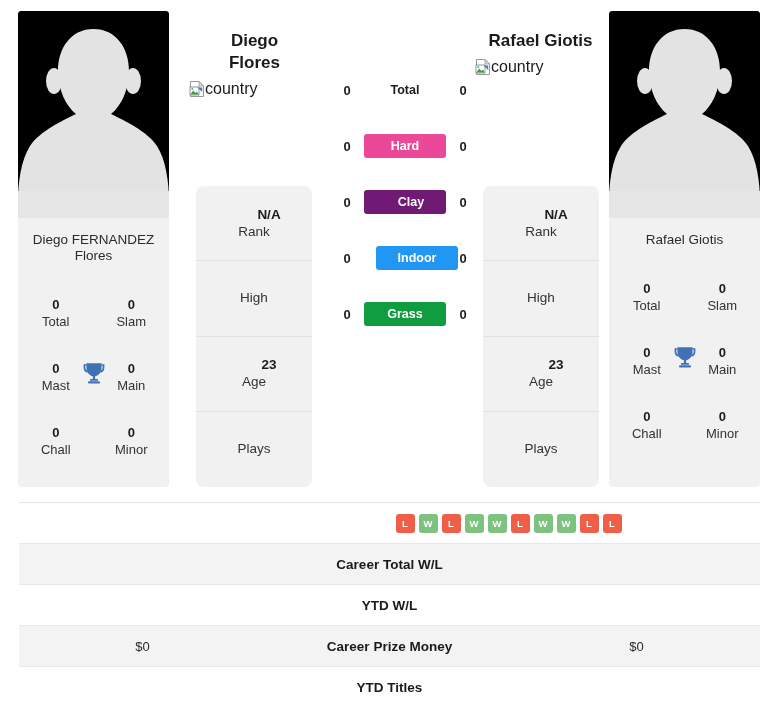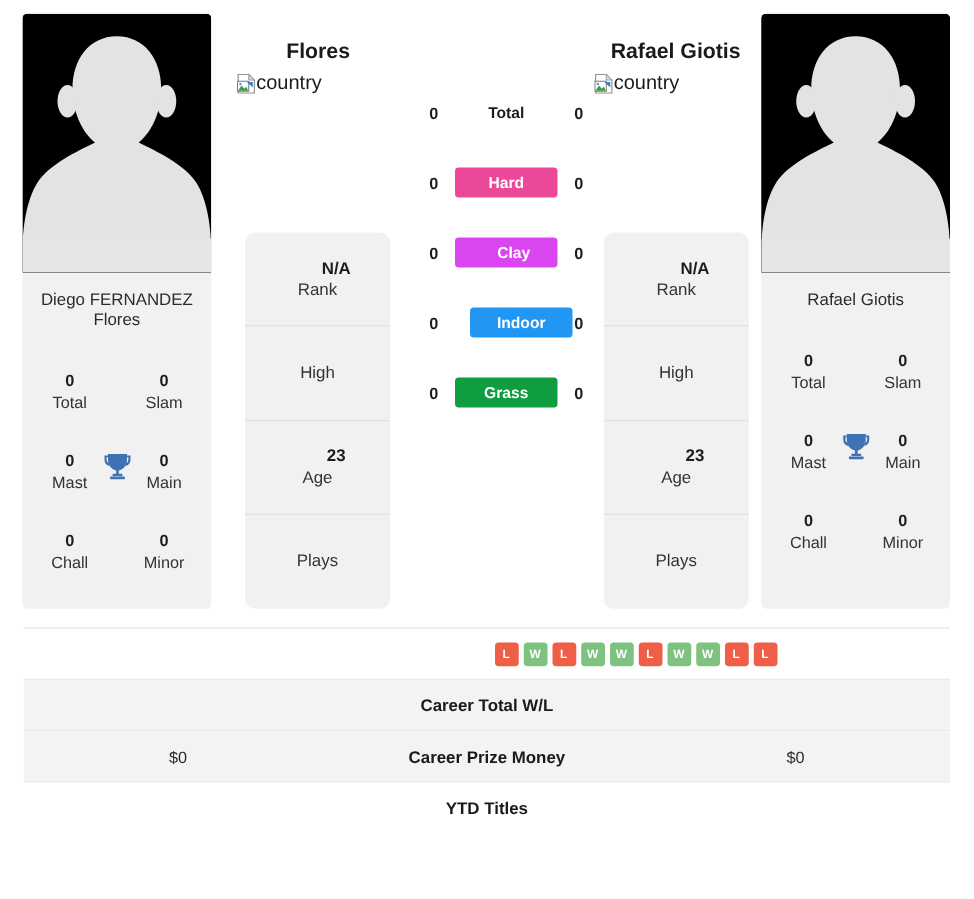--- a/index.html
+++ b/index.html
@@ -302,20 +302,21 @@
           <div>
             <div class="tnum">0</div>
             <div class="tlab">Minor</div>
           </div>
         </div>
       </div>
     </div>
 
     <div class="name-head left">
       <div class="player-title">
+        <div>Diego</div>
         <div>Flores</div>
       </div>
       <div class="flag-line">
         <span class="broken-img">
           <svg viewBox="0 0 16 16" xmlns="http://www.w3.org/2000/svg" aria-hidden="true">
             <path d="M1.5 0.5 H10 L14.5 5 V15.5 H1.5 Z" fill="#ffffff" stroke="#999999" stroke-width="1"></path>
             <path d="M10 0.5 L14.5 5 H10 Z" fill="#dddddd" stroke="#999999" stroke-width="0.8"></path>
             <rect x="1" y="6" width="9" height="8" fill="#ffffff" stroke="#7a7a7a" stroke-width="0.8"></rect>
             <path d="M1.4 13.6 L4.2 9.4 L6.4 12 L8 10.4 L9.6 13.6 Z" fill="#3f9b3f"></path>
             <circle cx="3.3" cy="8.1" r="1" fill="#4aa3d8"></circle>
@@ -351,21 +352,21 @@
         <span class="surf-badge plain">Total</span>
         <span class="surf-num r">0</span>
       </div>
       <div class="surface-row">
         <span class="surf-num l">0</span>
         <span class="surf-badge" id="badge-hard" style="background: #ec4899;">Hard</span>
         <span class="surf-num r">0</span>
       </div>
       <div class="surface-row">
         <span class="surf-num l">0</span>
-        <span class="surf-badge" id="badge-clay" style="background: #d946ef; padding-left: 12px;">Clay</span>
+        <span class="surf-badge" id="badge-clay" style="background: #701a75; padding-left: 12px;">Clay</span>
         <span class="surf-num r">0</span>
       </div>
       <div class="surface-row">
         <span class="surf-num l">0</span>
         <span class="surf-badge" id="badge-indoor" style="background: rgb(33, 150, 243); margin-left: 24px;">Indoor</span>
         <span class="surf-num r">0</span>
       </div>
       <div class="surface-row">
         <span class="surf-num l">0</span>
         <span class="surf-badge" id="badge-grass" style="background: rgb(15, 157, 63);">Grass</span>
@@ -484,20 +485,25 @@
             <span class="fb l">L</span>
             <span class="fb l">L</span>
           </div>
       </div>
     </div>
     <div class="srow alt">
       <div class="scell"></div>
       <div class="scell mid">Career Total W/L</div>
       <div class="scell"></div>
     </div>
+    <div class="srow">
+      <div class="scell"></div>
+      <div class="scell mid">YTD W/L</div>
+      <div class="scell"></div>
+    </div>
     <div class="srow alt">
       <div class="scell">$0</div>
       <div class="scell mid">Career Prize Money</div>
       <div class="scell">$0</div>
     </div>
     <div class="srow">
       <div class="scell"></div>
       <div class="scell mid">YTD Titles</div>
       <div class="scell"></div>
     </div>

